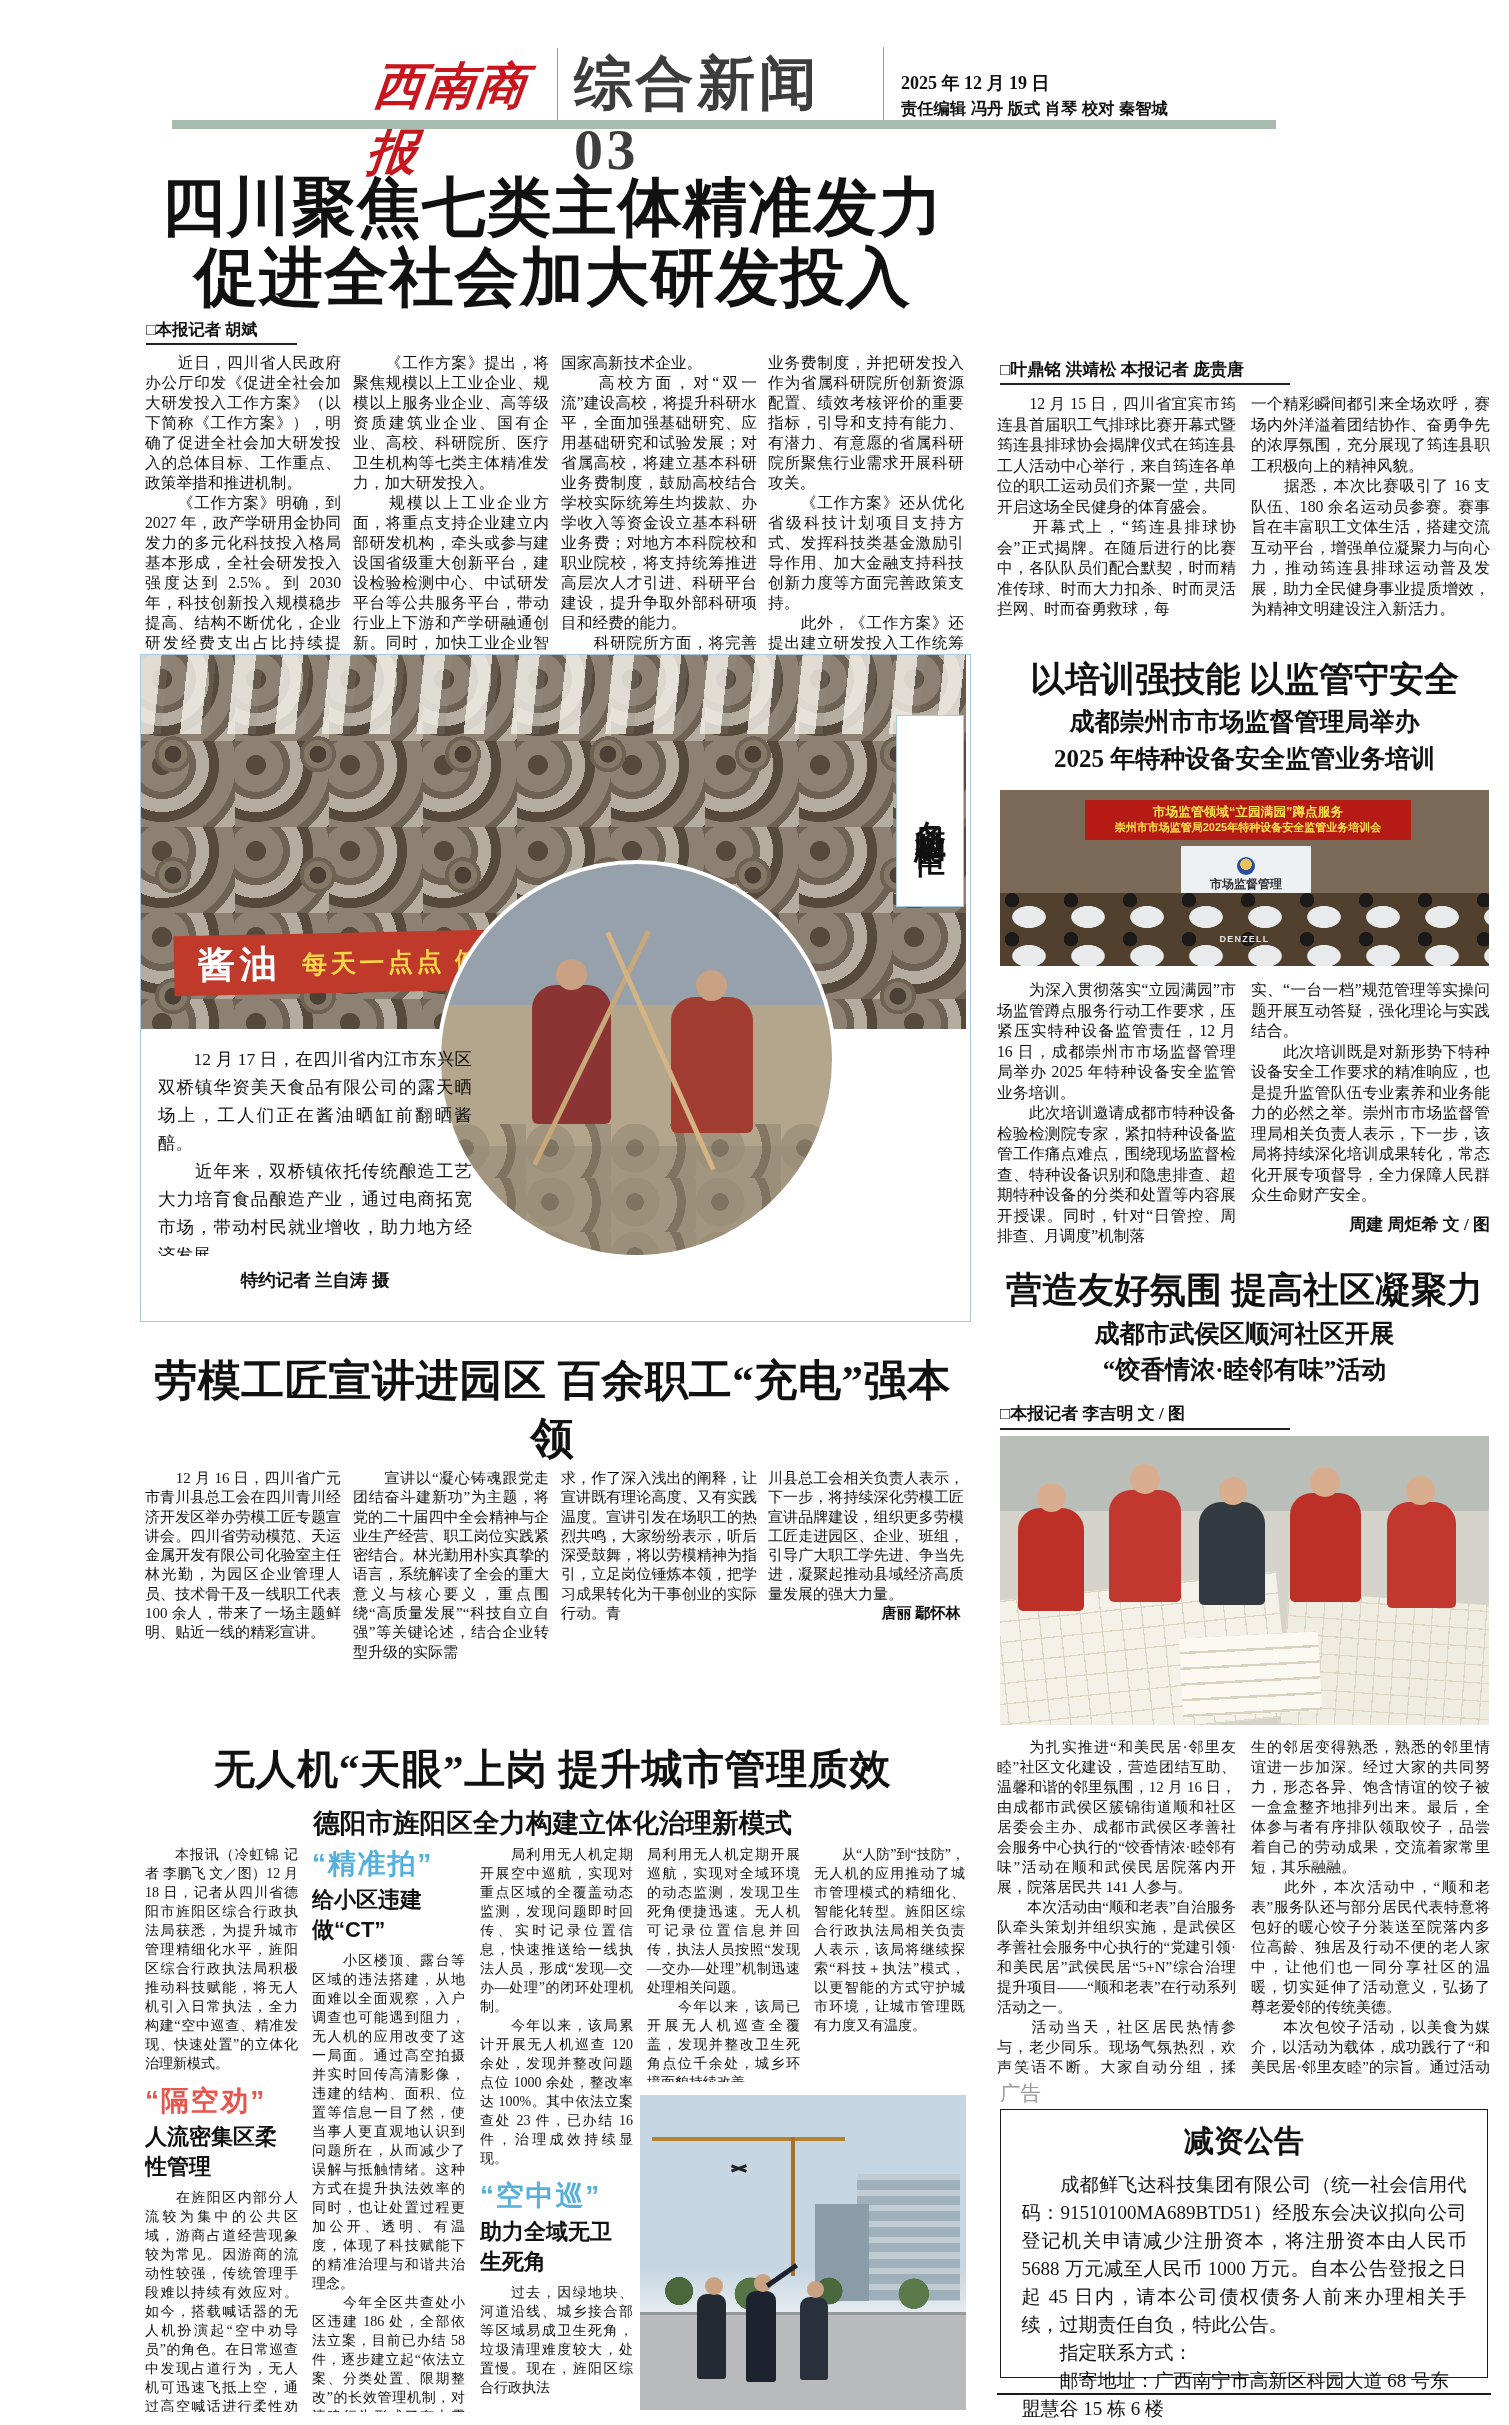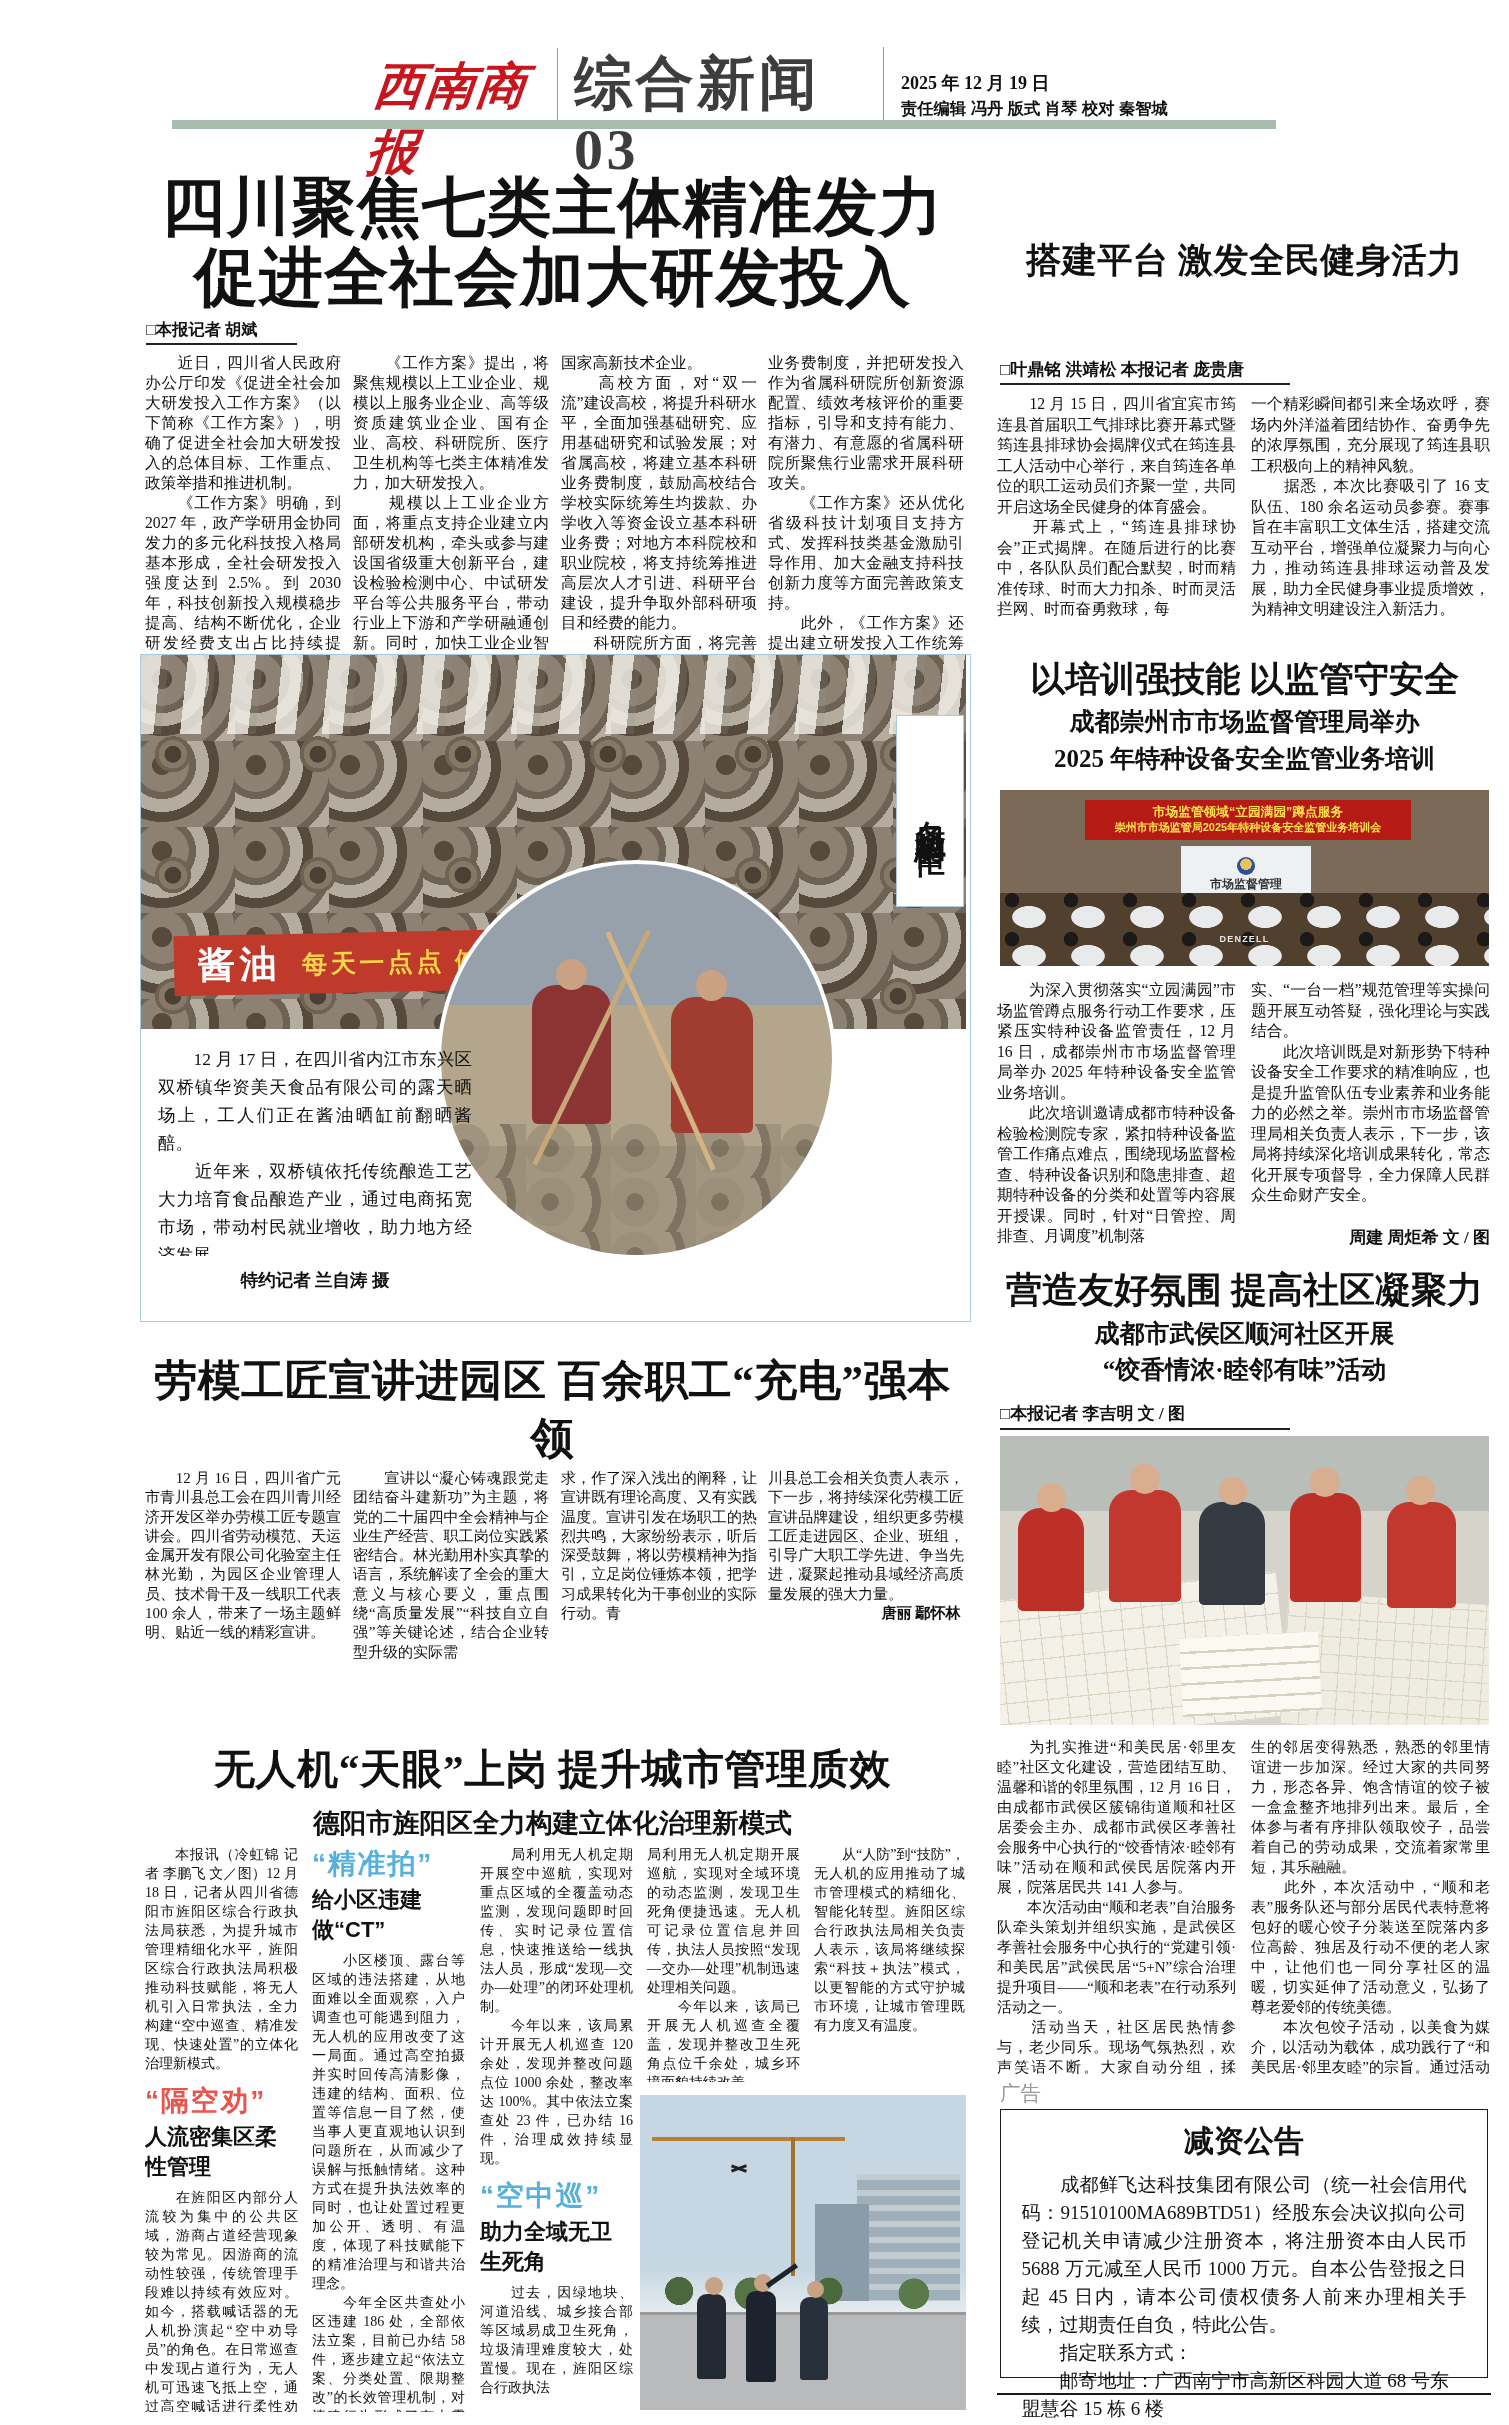--- a/index.html
+++ b/index.html
@@ -148,21 +148,20 @@
     <div class="abs" style="left:0;top:217px;width:100%;height:98px;background:#b9babc;border-top:3px solid #98999b;"></div>
     <div class="abs" style="left:57px;top:199px;width:29px;height:85px;background:#232a34;border-radius:9.7px 9.7px 2.4px 2.4px;"></div>
     <div class="abs" style="left:65px;top:182px;width:18px;height:18px;border-radius:50%;background:#c9a284;"></div>
     <div class="abs" style="left:106px;top:196px;width:30px;height:91px;background:#1c232e;border-radius:9.7px 9.7px 2.4px 2.4px;"></div>
     <div class="abs" style="left:114px;top:179px;width:18px;height:18px;border-radius:50%;background:#c9a284;"></div>
     <div class="abs" style="left:124px;top:178px;width:36px;height:5.4px;background:#1c232e;transform:rotate(-35deg);"></div>
     <div class="abs" style="left:160px;top:202px;width:28px;height:83px;background:#28303c;border-radius:9.7px 9.7px 2.4px 2.4px;"></div>
     <div class="abs" style="left:167px;top:186px;width:17px;height:17px;border-radius:50%;background:#c9a284;"></div>
   </div>
 
-  <div class="abs serif ctr" style="left:997px;top:237px;width:495px;font-weight:bold;font-size:35px;letter-spacing:0.6px;">搭建平台  激发全民健身活力</div>
   <div class="abs byline serif" style="left:1000px;top:358px;font-size:17px;">□叶鼎铭 洪靖松 本报记者 庞贵唐</div>
   <div class="byrule" style="left:1000px;top:383px;width:290px;height:2.4px;"></div>
   <div class="col rt-col" style="left:997px;top:394px;width:239px;height:249px;">　　12 月 15 日，四川省宜宾市筠连县首届职工气排球比赛开幕式暨筠连县排球协会揭牌仪式在筠连县工人活动中心举行，来自筠连各单位的职工运动员们齐聚一堂，共同开启这场全民健身的体育盛会。
 　　开幕式上，“筠连县排球协会”正式揭牌。在随后进行的比赛中，各队队员们配合默契，时而精准传球、时而大力扣杀、时而灵活拦网、时而奋勇救球，每</div>
   <div class="col rt-col" style="left:1251px;top:394px;width:239px;height:249px;">一个精彩瞬间都引来全场欢呼，赛场内外洋溢着团结协作、奋勇争先的浓厚氛围，充分展现了筠连县职工积极向上的精神风貌。
 　　据悉，本次比赛吸引了 16 支队伍、180 余名运动员参赛。赛事旨在丰富职工文体生活，搭建交流互动平台，增强单位凝聚力与向心力，推动筠连县排球运动普及发展，助力全民健身事业提质增效，为精神文明建设注入新活力。</div>
 
   <div class="abs serif ctr" style="left:997px;top:656px;width:495px;font-weight:bold;font-size:35px;">以培训强技能  以监管守安全</div>
   <div class="abs serif ctr" style="left:997px;top:705px;width:495px;font-weight:bold;font-size:25px;">成都崇州市市场监督管理局举办</div>
   <div class="abs serif ctr" style="left:997px;top:742px;width:495px;font-weight:bold;font-size:25px;">2025 年特种设备安全监管业务培训</div>
@@ -184,21 +183,21 @@
                                  radial-gradient(circle 7.9px at 12px 7.2px, #1c1a18 88%, transparent 95%);
                 background-size:59px 39px, 59px 39px;"></div>
     <div class="abs ctr" style="left:199px;top:144px;width:91px;color:#e8e8e8;font:bold 9px 'Liberation Sans',sans-serif;letter-spacing:1.2px;">DENZELL</div>
   </div>
 
   <div class="col rt-col" style="left:997px;top:980px;width:239px;height:265px;">　　为深入贯彻落实“立园满园”市场监管蹲点服务行动工作要求，压紧压实特种设备监管责任，12 月 16 日，成都崇州市市场监督管理局举办 2025 年特种设备安全监管业务培训。
 　　此次培训邀请成都市特种设备检验检测院专家，紧扣特种设备监管工作痛点难点，围绕现场监督检查、特种设备识别和隐患排查、超期特种设备的分类和处置等内容展开授课。同时，针对“日管控、周排查、月调度”机制落</div>
   <div class="abs" style="left:1251px;top:980px;width:239px;height:265px;overflow:hidden;">
     <div class="col rt-col" style="position:static;white-space:pre-line;text-align:justify;">实、“一台一档”规范管理等实操问题开展互动答疑，强化理论与实践结合。
 　　此次培训既是对新形势下特种设备安全工作要求的精准响应，也是提升监管队伍专业素养和业务能力的必然之举。崇州市市场监督管理局相关负责人表示，下一步，该局将持续深化培训成果转化，常态化开展专项督导，全力保障人民群众生命财产安全。</div>
-    <div class="credit-r serif" style="font-size:17px;margin-top:20px;">周建 周炬希 文 / 图</div>
+    <div class="credit-r serif" style="font-size:17px;margin-top:7px;">周建 周炬希 文 / 图</div>
   </div>
 
   <div class="abs serif ctr" style="left:997px;top:1266px;width:495px;font-weight:bold;font-size:36px;">营造友好氛围  提高社区凝聚力</div>
   <div class="abs serif ctr" style="left:997px;top:1317px;width:495px;font-weight:bold;font-size:25px;">成都市武侯区顺河社区开展</div>
   <div class="abs serif ctr" style="left:997px;top:1353px;width:495px;font-weight:bold;font-size:25px;">“饺香情浓·睦邻有味”活动</div>
   <div class="abs byline serif" style="left:1000px;top:1402px;font-size:17px;">□本报记者 李吉明 文 / 图</div>
   <div class="byrule" style="left:1000px;top:1428px;width:290px;height:2.4px;"></div>
 
   <div class="photo" style="left:1000px;top:1436px;width:489px;height:289px;background:linear-gradient(180deg,#b9beb9 0 26%, #d6d3ca 26%);">
     <div class="abs" style="left:-18px;top:151px;width:302px;height:145px;background:#f4f1e8;transform:rotate(-6deg);

